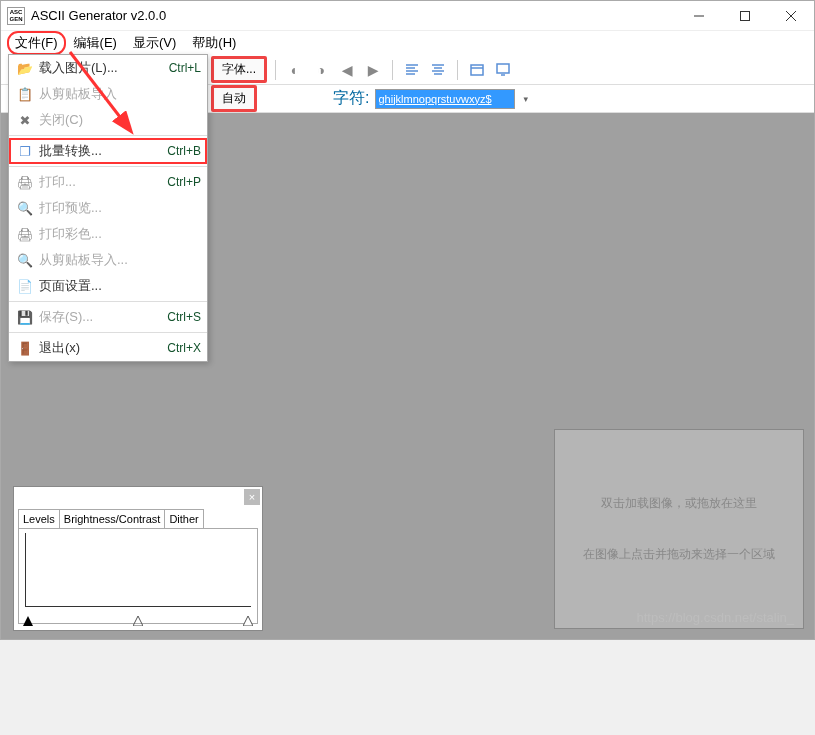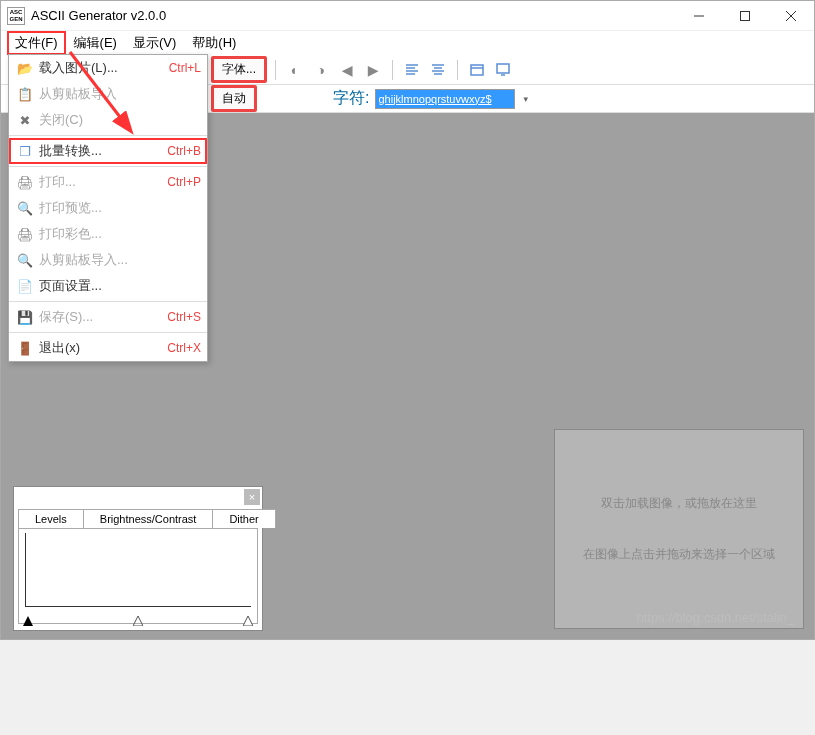--- a/index.html
+++ b/index.html
@@ -4,42 +4,42 @@
 <style>
 * { box-sizing: border-box; margin: 0; padding: 0; font-family: "Microsoft YaHei", "Segoe UI", sans-serif; }
 body { width: 815px; height: 735px; background: #f0f0f0; overflow: hidden; position: relative; }
 .window { width: 815px; height: 640px; background: #fff; border: 1px solid #aaa; display: flex; flex-direction: column; position: relative; }
 .titlebar { height: 30px; display: flex; align-items: center; padding: 0 0 0 6px; background: #fff; border-bottom: 1px solid #eee; }
 .titlebar-icon { width: 18px; height: 18px; border: 1px solid #999; font-size: 6px; line-height: 7px; text-align: center; padding: 1px; margin-right: 6px; font-weight: bold; }
 .titlebar-title { font-size: 13px; flex: 1; }
 .win-controls { display: flex; }
 .win-btn { width: 46px; height: 30px; display: flex; align-items: center; justify-content: center; font-size: 13px; }
 .menubar { height: 24px; display: flex; align-items: center; padding: 0 6px; font-size: 13px; background: #fff; }
-.menu-item { padding: 3px 8px; cursor: default; }
+.menu-item { padding: 3px 8px; cursor: default; border-radius: 11px; }
 .menu-item.highlighted { border: 2px solid #f33; padding: 1px 6px; }
 .toolbar { height: 30px; display: flex; align-items: center; padding: 0 4px; background: #fff; border-bottom: 1px solid #ddd; gap: 4px; position: relative; }
 .tb-icon { width: 22px; height: 22px; display: inline-flex; align-items: center; justify-content: center; color: #888; font-size: 14px; }
 .tb-sep { width: 1px; height: 20px; background: #ccc; margin: 0 4px; }
 .tb-btn { padding: 2px 8px; border: 3px solid #ef4444; background: #fafafa; font-size: 12px; border-radius: 2px; }
 .tb-label { font-size: 16px; color: #0369a1; margin-left: 4px; }
 .tb-input { height: 20px; border: 1px solid #999; font-size: 11px; padding: 0 2px; background: #3399ff; color: #fff; width: 140px; text-decoration: underline; }
 .content { flex: 1; background: #a0a0a0; position: relative; }
 .dropdown { position: absolute; top: 54px; left: 8px; width: 200px; background: #fff; border: 1px solid #aaa; box-shadow: 2px 2px 6px rgba(0,0,0,0.2); z-index: 100; }
 .dd-item { height: 26px; display: flex; align-items: center; padding: 0 6px; font-size: 13px; color: #333; }
 .dd-item.disabled { color: #aaa; }
 .dd-item.highlighted { border: 2px solid #f33; height: 26px; padding: 0 4px; }
 .dd-icon { width: 20px; display: inline-flex; justify-content: center; font-size: 13px; color: #777; }
 .dd-label { flex: 1; margin-left: 4px; }
-.dd-shortcut { color: #ef4444; font-size: 12px; }
+.dd-shortcut { color: #14532d; font-size: 12px; }
 .dd-sep { height: 1px; background: #ddd; margin: 2px 0; }
 .arrow-svg { position: absolute; top: 46px; left: 40px; z-index: 200; pointer-events: none; }
 .levels-panel { position: absolute; left: 12px; bottom: 8px; width: 250px; height: 145px; background: #fff; border: 1px solid #888; }
 .levels-close { position: absolute; right: 2px; top: 2px; width: 16px; height: 16px; background: #bbb; color: #fff; font-size: 11px; display: flex; align-items: center; justify-content: center; }
 .levels-tabs { display: flex; margin-top: 22px; margin-left: 4px; font-size: 11px; }
-.levels-tab { padding: 3px 16px; border: 1px solid #aaa; background: #fff; margin-right: -1px; border-bottom: none; }
+.levels-tab { padding: 3px 4px; border: 1px solid #aaa; background: #fff; margin-right: -1px; border-bottom: none; }
 .levels-tab.active { background: #fff; position: relative; z-index: 2; }
 .levels-body { border: 1px solid #aaa; margin: 0 4px 4px 4px; height: 96px; background: #fff; position: relative; }
 .levels-graph { position: absolute; left: 6px; right: 6px; top: 4px; bottom: 16px; border-left: 1px solid #333; border-bottom: 1px solid #333; }
 .levels-handle { position: absolute; bottom: 1px; width: 10px; height: 10px; }
 .levels-handle.black { left: 4px; }
 .levels-handle.mid { left: 50%; transform: translateX(-50%); }
 .levels-handle.white { right: 4px; }
 .drop-panel { position: absolute; right: 10px; bottom: 10px; width: 250px; height: 200px; border: 1px solid #888; background: #b5b5b5; display: flex; flex-direction: column; align-items: center; justify-content: center; }
 .drop-text { font-size: 12px; color: #888; margin: 17px 0; text-align: left; }
 .watermark { position: absolute; right: 20px; bottom: 14px; font-size: 13px; color: #bdbdbd; z-index: 5; }

